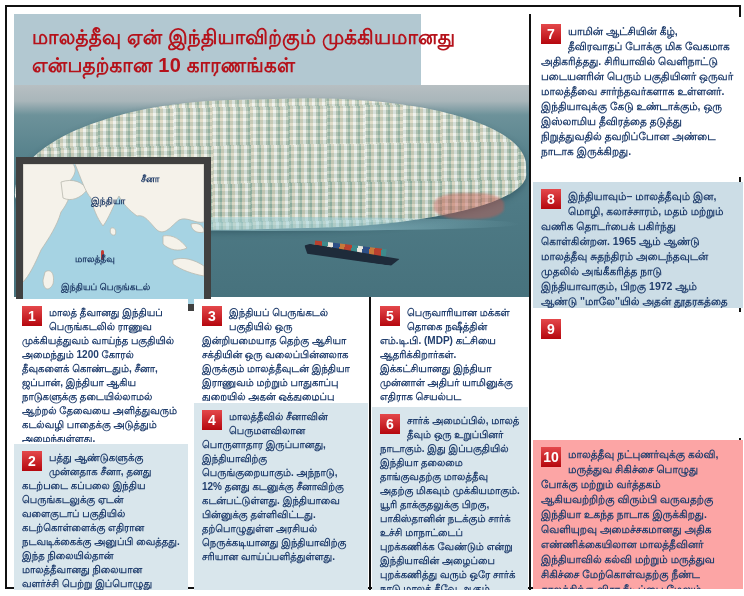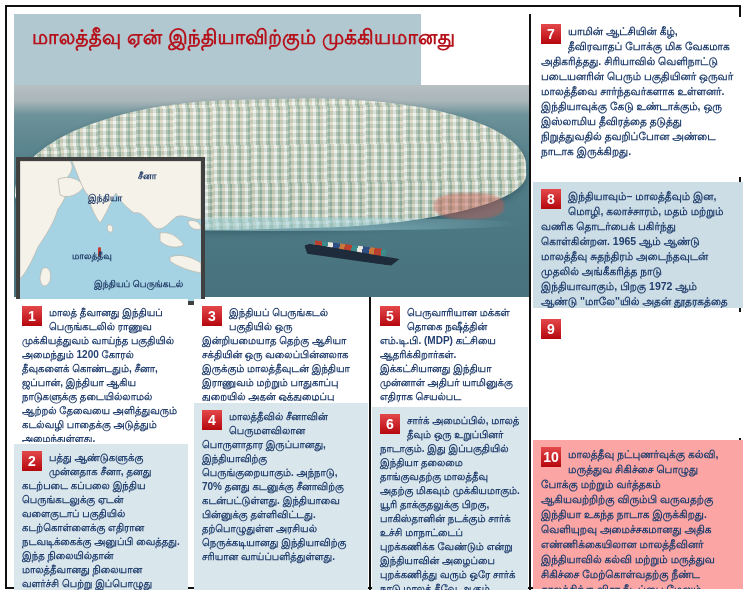--- a/index.html
+++ b/index.html
@@ -24,27 +24,27 @@
     box-shadow:0 3px 6px rgba(20,50,60,.35);}
   .island-shore{position:absolute;left:6px;top:132px;width:500px;height:14px;border-radius:50%;
     background:linear-gradient(90deg, rgba(190,220,225,.0), rgba(170,215,220,.55) 30%, rgba(160,210,220,.5) 70%, rgba(190,220,225,.0));}
   .harbor{position:absolute;left:420px;top:108px;width:70px;height:26px;background:rgba(200,90,80,.45);border-radius:40%;filter:blur(1px);}
   .ship{position:absolute;left:290px;top:158px;width:96px;height:18px;transform:rotate(7deg);}
   .ship .hull{position:absolute;left:0;top:6px;width:96px;height:12px;background:#1e2b3a;
     clip-path:polygon(0 20%,6% 0,100% 35%,92% 100%,4% 85%);}
   .ship .containers{position:absolute;left:10px;top:2px;width:72px;height:8px;
     background:repeating-linear-gradient(90deg,#b8402f 0 7px,#3d8a8c 7px 13px,#e8e6dd 13px 18px,#2e4f86 18px 25px,#c7783a 25px 30px);}
   
-  .map{position:absolute;left:9px;top:150px;width:181px;height:140px;background:#22c55e;border:4px solid #404040;overflow:hidden;}
+  .map{position:absolute;left:9px;top:150px;width:181px;height:140px;background:#22c55e;border:7px solid #404040;overflow:hidden;}
   .map svg{position:absolute;left:0;top:0;}
   .map-label{position:absolute;color:#1e3a66;font-weight:bold;font-size:9px;white-space:nowrap;}
   .lbl-china{left:118px;top:10px;}
   .lbl-india{left:68px;top:32px;}
   .lbl-maldives{left:52px;top:90px;}
-  .lbl-ocean{left:38px;top:118px;margin-left:36px;}
+  .lbl-ocean{left:38px;top:118px;}
   .mal-dot{position:absolute;left:78px;top:86px;width:3px;height:10px;background:#c23a33;border-radius:2px;}
   
   .vline-main{position:absolute;left:522px;top:7px;width:2px;height:576px;background:#111;}
   .vline-cols{position:absolute;left:362px;top:290px;width:2px;height:293px;background:#111;}
   
   .item{position:absolute;color:#23406f;font-weight:600;font-size:10px;line-height:14px;padding:7px 8px 6px 8px;box-sizing:border-box;overflow:hidden;text-align:left;}
   .badge{float:left;min-width:20px;height:20px;padding:0 2px;margin:0 7px 2px 0;background:linear-gradient(#e4484b,#b5070e);color:#ffffff;font-weight:bold;font-size:14px;line-height:20px;text-align:center;box-sizing:border-box;}
   .tint{background:#d9e6ec;}
   .stint{background:#ccdde6;}
   .i1{left:7px;  top:292px;width:174px;height:143px;background:#ffffff;}
@@ -59,20 +59,21 @@
   .i10{left:526px;top:433px;width:210px;height:149px;background:#fca5a5;font-size:10.5px;line-height:15px;}
 </style>
 </head>
 <body>
 
 <div class="frame">
 
   <div class="title-band">
     <div class="title-text">
       <div>மாலத்தீவு ஏன் இந்தியாவிற்கும் முக்கியமானது</div>
+      <div>என்பதற்கான 10 காரணங்கள்</div>
     </div>
   </div>
 
   <div class="photo">
     <div class="island"></div>
     <div class="island-shore"></div>
     <div class="harbor"></div>
     <div class="ship">
       <div class="containers"></div>
       <div class="hull"></div>
@@ -110,21 +111,21 @@
   <div class="item i1">
     <span class="badge">1</span><span>மாலத் தீவானது இந்தியப் பெருங்கடலில் ராணுவ முக்கியத்துவம் வாய்ந்த பகுதியில் அமைந்தும் 1200 கோரல் தீவுகளைக் கொண்டதும், சீனா, ஜப்பான், இந்தியா ஆகிய நாடுகளுக்கு தடையில்லாமல் ஆற்றல் தேவையை அளித்துவரும் கடல்வழி பாதைக்கு அடுத்தும் அமைந்துள்ளது.</span>
   </div>
   <div class="item i2 tint">
     <span class="badge">2</span><span>பத்து ஆண்டுகளுக்கு முன்னதாக சீனா, தனது கடற்படை கப்பலை இந்திய பெருங்கடலுக்கு ஏடன் வளைகுடாப் பகுதியில் கடற்கொள்ளைக்கு எதிரான நடவடிக்கைக்கு அனுப்பி வைத்தது. இந்த நிலையில்தான் மாலத்தீவானது நிலையான வளர்ச்சி பெற்று இப்பொழுது சர்வதேச புவியரசியலில் இதயமாக விளங்குகிறது.</span>
   </div>
   <div class="item i3">
     <span class="badge">3</span><span>இந்தியப் பெருங்கடல் பகுதியில் ஒரு இன்றியமையாத தெற்கு ஆசியா சக்தியின் ஒரு வலைப்பின்னலாக இருக்கும் மாலத்தீவுடன் இந்தியா இராணுவம் மற்றும் பாதுகாப்பு துறையில் அதன் ஒத்துழைப்பு தேவையாகிறது.</span>
   </div>
   <div class="item i4 tint">
-    <span class="badge">4</span><span>மாலத்தீவில் சீனாவின் பெருமளவிலான பொருளாதார இருப்பானது, இந்தியாவிற்கு பெருங்குறையாகும். அந்நாடு, 70% தனது கடனுக்கு சீனாவிற்கு கடன்பட்டுள்ளது. இந்தியாவை பின்னுக்கு தள்ளிவிட்டது. தற்பொழுதுள்ள அரசியல் நெருக்கடியானது இந்தியாவிற்கு சரியான வாய்ப்பளித்துள்ளது.</span>
+    <span class="badge">4</span><span>மாலத்தீவில் சீனாவின் பெருமளவிலான பொருளாதார இருப்பானது, இந்தியாவிற்கு பெருங்குறையாகும். அந்நாடு, 12% தனது கடனுக்கு சீனாவிற்கு கடன்பட்டுள்ளது. இந்தியாவை பின்னுக்கு தள்ளிவிட்டது. தற்பொழுதுள்ள அரசியல் நெருக்கடியானது இந்தியாவிற்கு சரியான வாய்ப்பளித்துள்ளது.</span>
   </div>
   <div class="item i5">
     <span class="badge">5</span><span>பெருவாரியான மக்கள் தொகை நஷீத்தின் எம்.டி.பி. (MDP) கட்சியை ஆதரிக்கிறார்கள். இக்கட்சியானது இந்தியா முன்னாள் அதிபர் யாமினுக்கு எதிராக செயல்பட விரும்புகிறது.</span>
   </div>
   <div class="item i6 tint">
     <span class="badge">6</span><span>சார்க் அமைப்பில், மாலத் தீவும் ஒரு உறுப்பினர் நாடாகும். இது இப்பகுதியில் இந்தியா தலைமை தாங்குவதற்கு மாலத்தீவு அதற்கு மிகவும் முக்கியமாகும். யூரி தாக்குதலுக்கு பிறகு, பாகிஸ்தானின் நடக்கும் சார்க் உச்சி மாநாட்டைப் புறக்கணிக்க வேண்டும் என்று இந்தியாவின் அழைப்பை புறக்கணித்து வரும் ஒரே சார்க் நாடு மாலத் தீவே ஆகும்.</span>
   </div>
   <div class="item i7">
     <span class="badge">7</span><span>யாமின் ஆட்சியின் கீழ், தீவிரவாதப் போக்கு மிக வேகமாக அதிகரித்தது. சிரியாவில் வெளிநாட்டு படையனரின் பெரும் பகுதியினர் ஒருவர் மாலத்தீவை சார்ந்தவர்களாக உள்ளனர். இந்தியாவுக்கு கேடு உண்டாக்கும், ஒரு இஸ்லாமிய தீவிரத்தை தடுத்து நிறுத்துவதில் தவறிப்போன அண்டை நாடாக இருக்கிறது.</span>
   </div>

